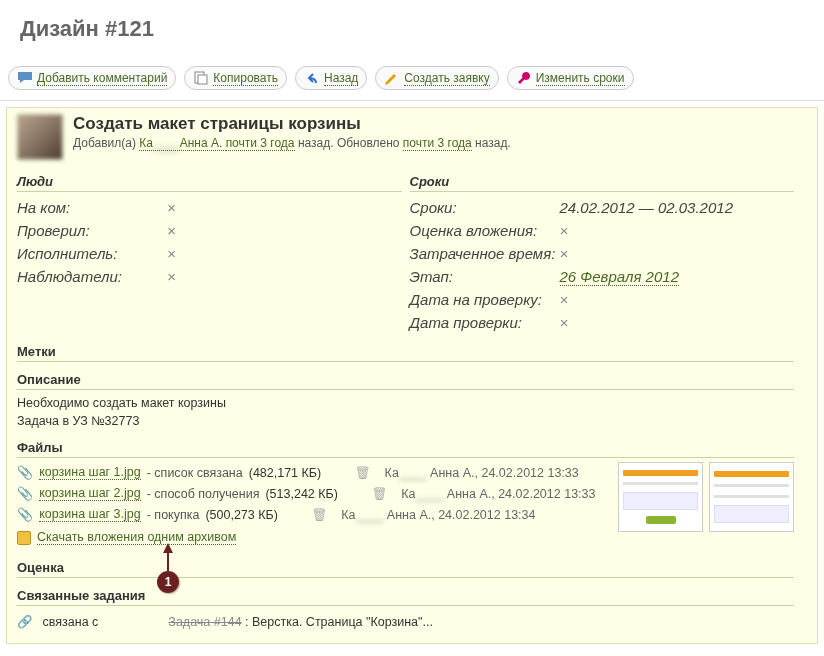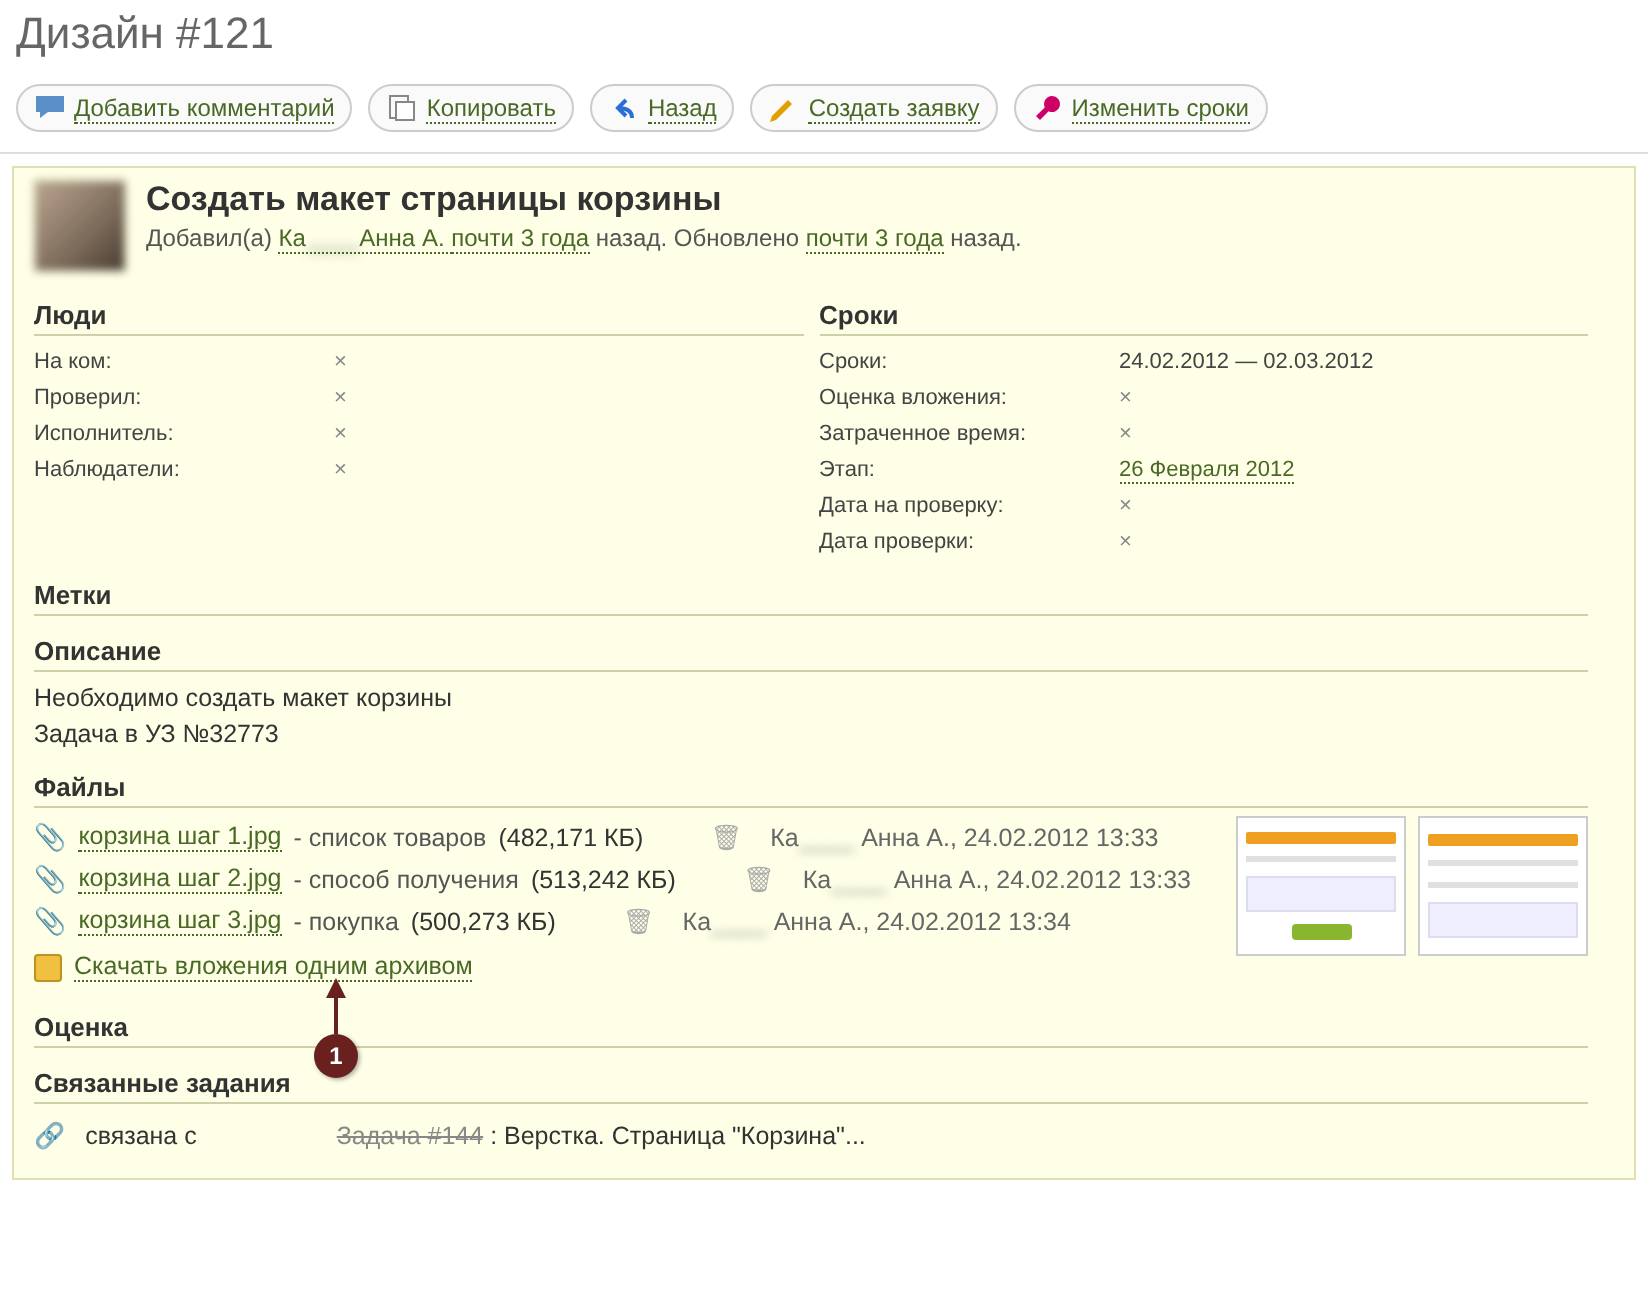--- a/index.html
+++ b/index.html
@@ -8,22 +8,22 @@
     font-family: Arial, Helvetica, sans-serif;
     font-size: 13px;
     color: #333;
     background: #fff;
     width: 824px;
   }
   .page-title {
     font-size: 22px;
     color: #666;
     padding: 4px 8px 8px 8px;
-    font-weight: normal;
-    margin: 0;
+    font-weight: bold;
+    margin: 12px;
   }
   .toolbar {
     display: flex;
     gap: 8px;
     padding: 4px 8px 10px 8px;
     border-bottom: 1px solid #ddd;
   }
   .tb-btn {
     display: flex;
     align-items: center;
@@ -77,36 +77,37 @@
   }
   .blurred {
     color: transparent;
     text-shadow: 0 0 6px #555;
   }
 
   .two-col {
     display: flex;
     gap: 8px;
     margin-top: 4px;
+    font-style: italic;
   }
   .col {
     flex: 1;
   }
   .section-title {
     font-weight: bold;
     color: #333;
     padding: 4px 0 2px 0;
     border-bottom: 1px solid #d0d0a8;
     margin-bottom: 4px;
     font-size: 13px;
   }
   .kv-row {
     display: flex;
     padding: 3px 0;
-    font-size: 11px;
+    font-size: 15px;
     color: #444;
     align-items: center;
   }
   .kv-row .k { width: 150px; }
   .kv-row .v { flex:1; }
   .cross { color:#888; }
 
   .section {
     margin-top: 6px;
   }
@@ -311,21 +312,21 @@
     <div class="mono-text">Задача в УЗ №32773</div>
   </div>
 
   <div class="section">
     <div class="section-title">Файлы</div>
     <div class="files-wrap">
       <div class="files-list">
         <div class="file-row">
           <span class="clip-icon">📎</span>
           <span class="file-link">корзина шаг 1.jpg</span>
-          <span class="file-desc">- список товаров</span>
+          <span class="file-desc">- список связана</span>
           <span class="file-size">(482,171 КБ)</span>
           <span class="trash">🗑</span>
           <span class="file-meta">
             <span>Ка</span><span class="blurname">____</span><span> Анна А.</span><span>, 24.02.2012 13:33</span>
           </span>
         </div>
         <div class="file-row">
           <span class="clip-icon">📎</span>
           <span class="file-link">корзина шаг 2.jpg</span>
           <span class="file-desc">- способ получения</span>

